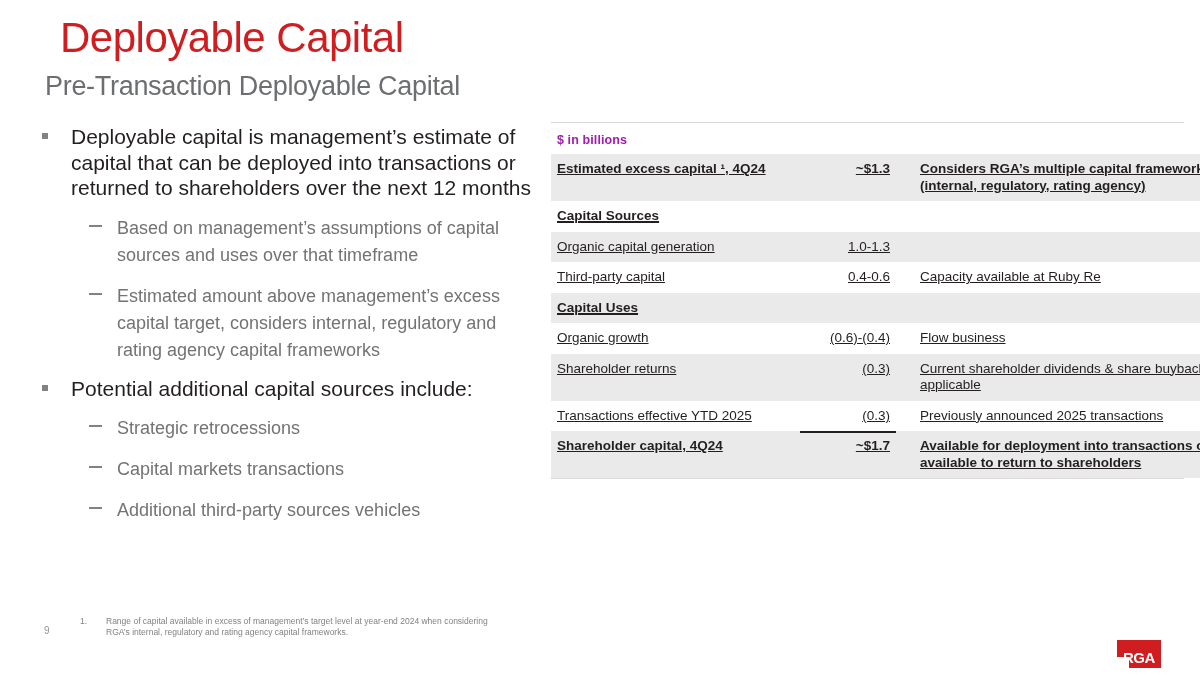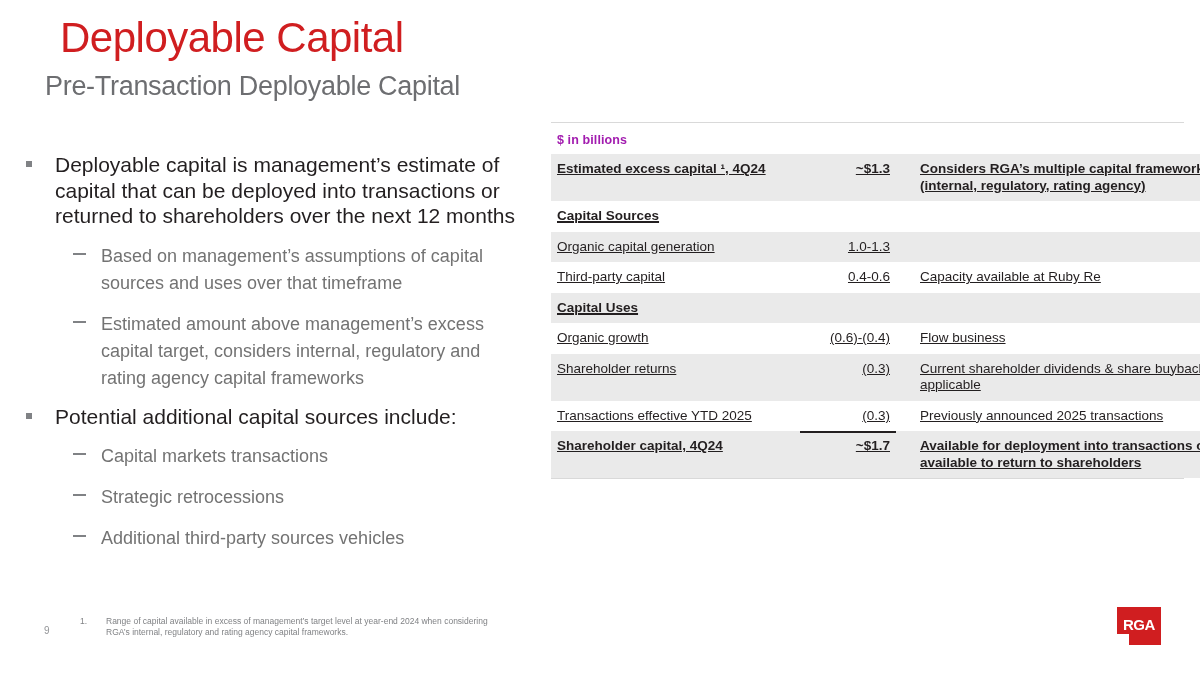--- a/index.html
+++ b/index.html
@@ -34,24 +34,23 @@
     font-size: 27px;
     font-weight: 400;
     letter-spacing: -0.3px;
     color: #6d6e71;
     white-space: nowrap;
   }
 
   
   #left-column {
     position: absolute;
-    left: 24px;
+    left: 40px;
     top: 124px;
     width: 505px;
-    margin-top: 28px;
   }
   .bullet-l1 {
     position: relative;
     padding-left: 31px;
     font-size: 21px;
     line-height: 25.5px;
     color: #231f20;
     margin-bottom: 14px;
   }
   .bullet-l1 .marker {
@@ -181,23 +180,23 @@
   }
   #footnote .fn-text {
     display: block;
     padding-left: 26px;
   }
 
   
   #rga-logo {
     position: absolute;
     left: 1117px;
-    top: 607px;
+    top: 640px;
     width: 44px;
-    height: 38px;
+    height: 28px;
   }
   #rga-logo .block {
     position: absolute;
     inset: 0;
     background: #d01e20;
   }
   #rga-logo .notch {
     position: absolute;
     left: 0;
     bottom: 0;
@@ -241,26 +240,26 @@
     <span>Estimated amount above management’s excess capital target, considers internal, regulatory and rating agency capital frameworks</span>
   </div>
 
   <div class="bullet-l1">
     <span class="marker"></span>
     <span>Potential additional capital sources include:</span>
   </div>
 
   <div class="bullet-l2">
     <span class="marker"></span>
+    <span>Strategic retrocessions</span>
+  </div>
+
+  <div class="bullet-l2">
+    <span class="marker"></span>
     <span>Capital markets transactions</span>
-  </div>
-
-  <div class="bullet-l2">
-    <span class="marker"></span>
-    <span>Strategic retrocessions</span>
   </div>
 
   <div class="bullet-l2">
     <span class="marker"></span>
     <span>Additional third-party sources vehicles</span>
   </div>
 
 </div>
 
 <div id="table-region">

